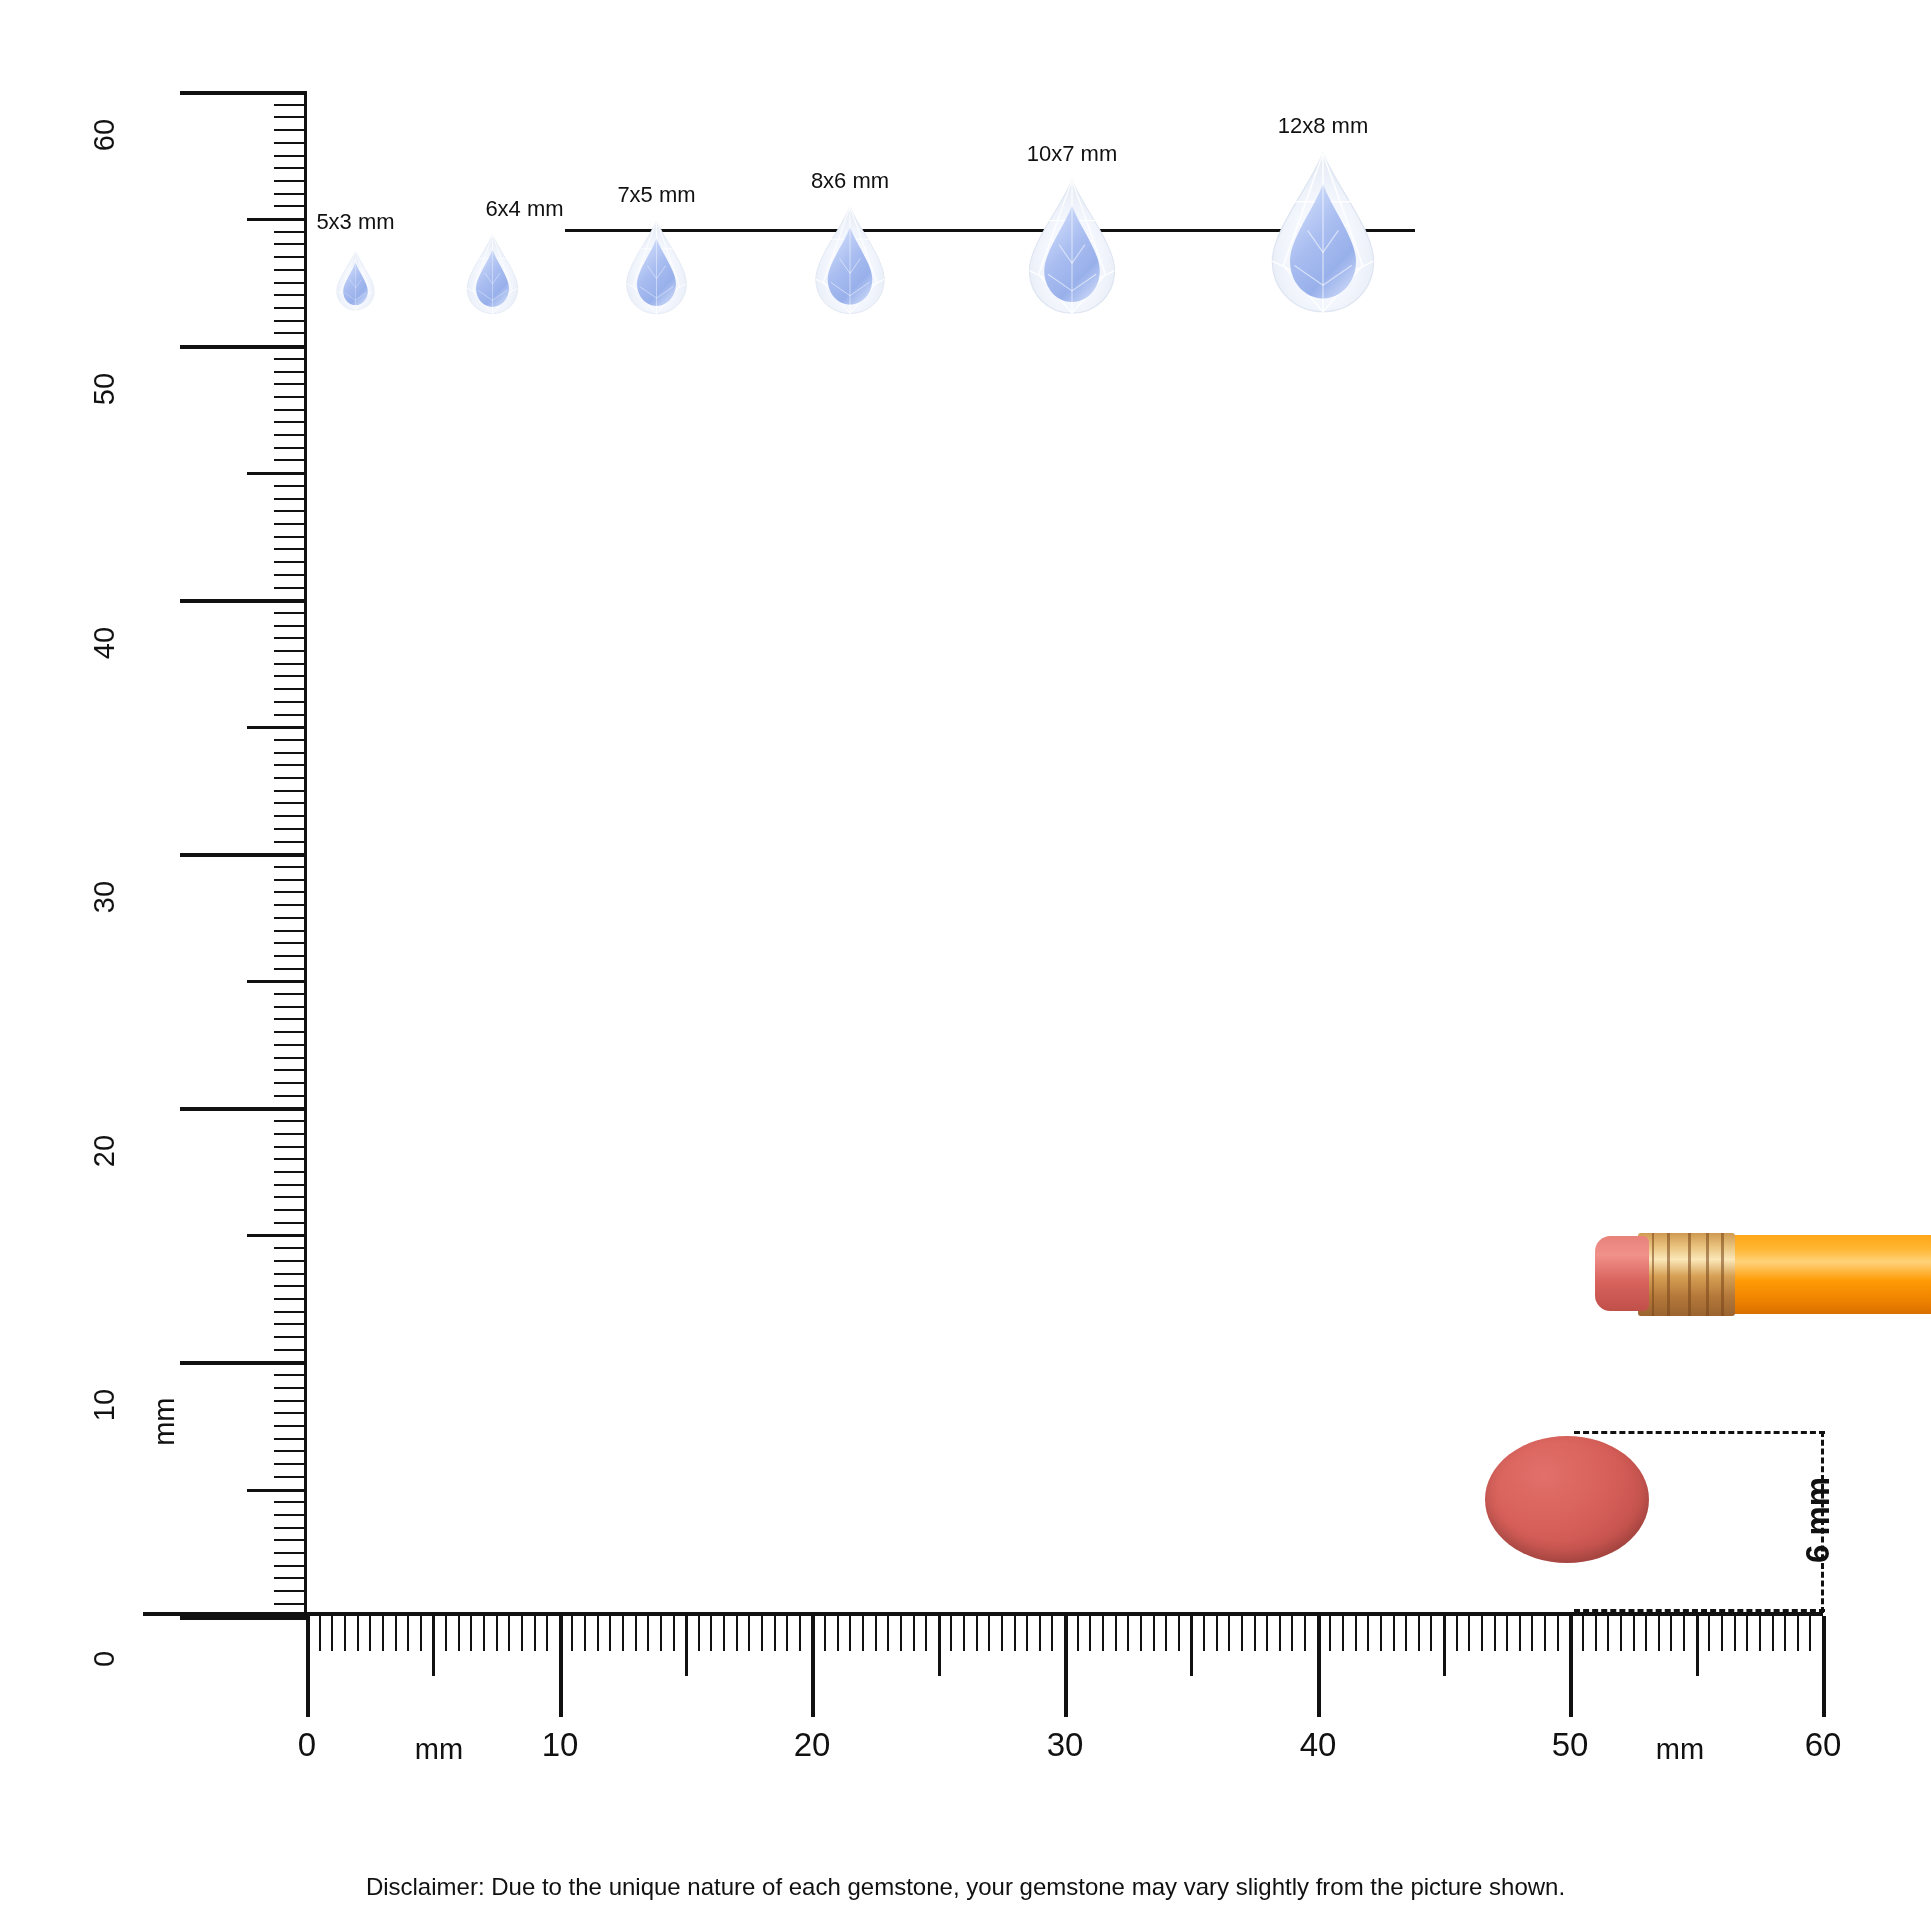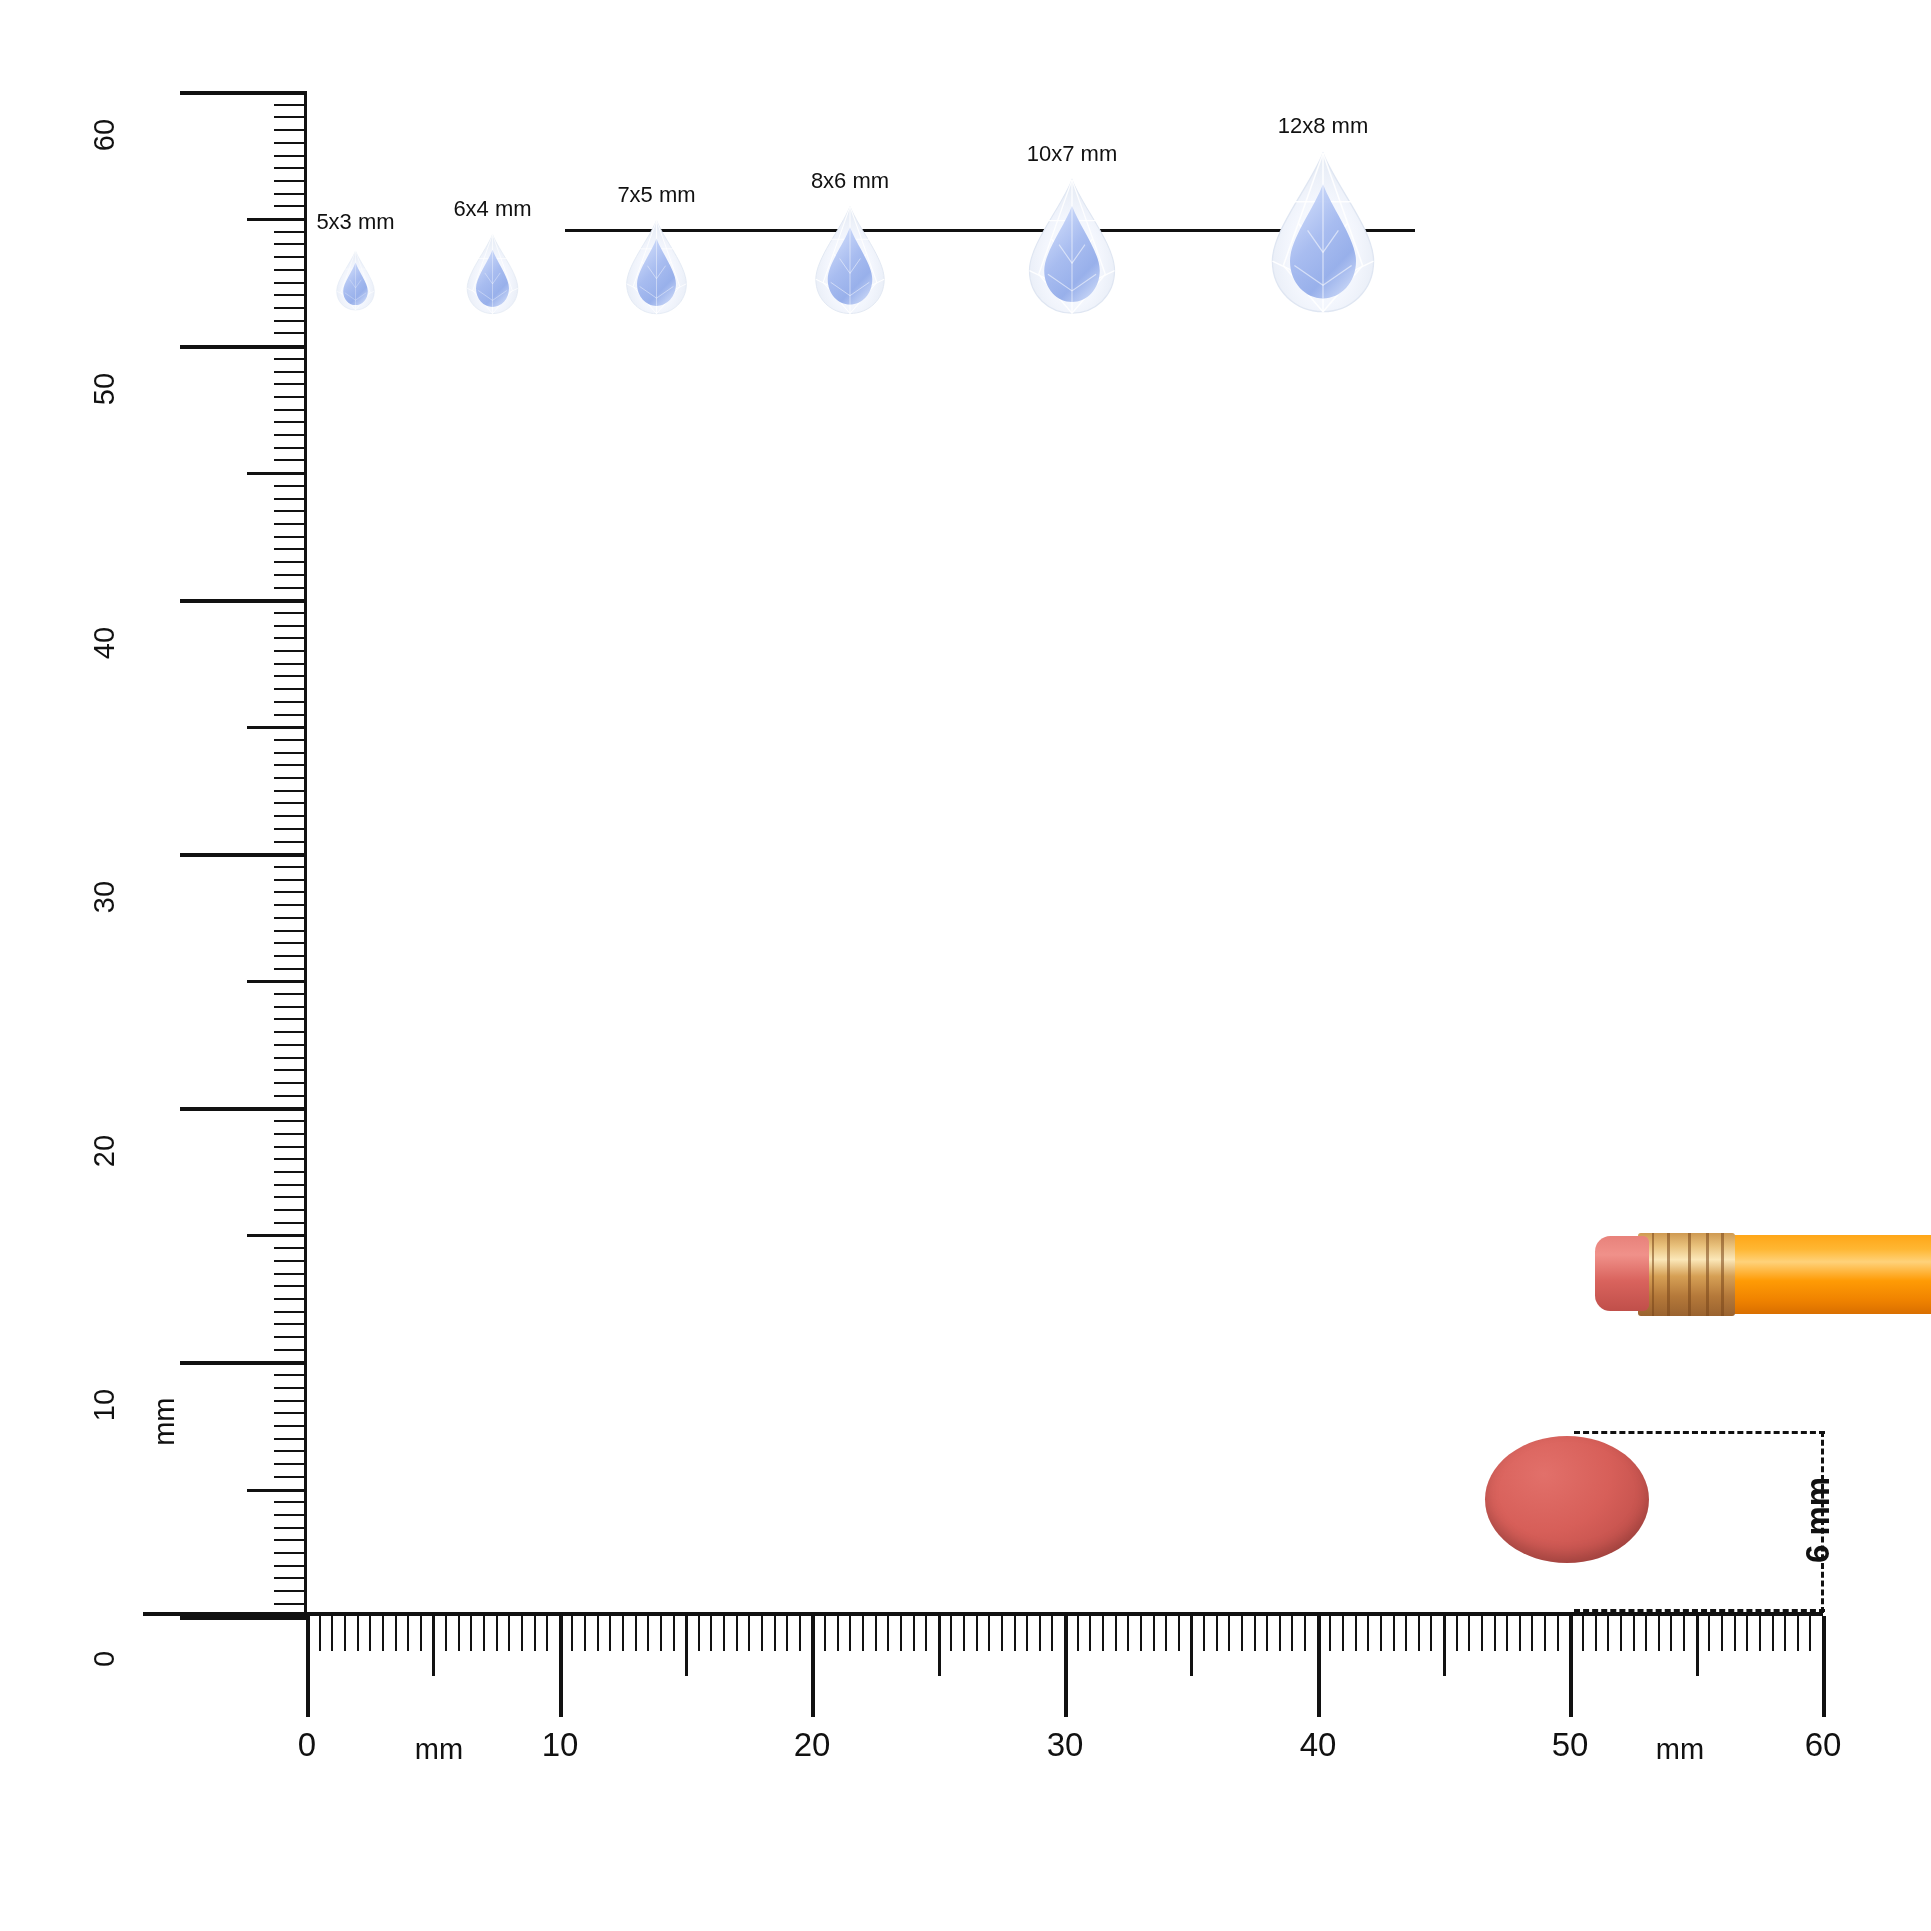--- a/index.html
+++ b/index.html
@@ -418,21 +418,21 @@
           <path d="M50 2 L14 104" fill="none" stroke="#ffffff" stroke-opacity="0.9" stroke-width="1.4"></path>
           <path d="M50 2 L86 104" fill="none" stroke="#ffffff" stroke-opacity="0.9" stroke-width="1.4"></path>
           <path d="M4 100 L50 122 L96 100" fill="none" stroke="#ffffff" stroke-opacity="0.9" stroke-width="1.4"></path>
           <path d="M20 46 L80 46" fill="none" stroke="#ffffff" stroke-opacity="0.9" stroke-width="1.4"></path>
           <path d="M14 104 L50 146 L86 104" fill="none" stroke="#ffffff" stroke-opacity="0.9" stroke-width="1.4"></path>
           <path d="M28 66 L50 92 L72 66" fill="none" stroke="#ffffff" stroke-opacity="0.9" stroke-width="1.4"></path>
           <path d="M50 30 C58 52 80 80 80 100 C80 120 66 134 50 134 C34 134 20 120 20 100 C20 80 42 52 50 30 Z" fill="url(#corecol1)" opacity="0.88"></path>
           <path d="M50 30 L50 134" fill="none" stroke="#ffffff" stroke-opacity="0.55" stroke-width="1.2"></path>
           <path d="M24 104 L50 122 L76 104" fill="none" stroke="#ffffff" stroke-opacity="0.55" stroke-width="1.2"></path>
           <path d="M36 72 L50 92 L64 72" fill="none" stroke="#ffffff" stroke-opacity="0.55" stroke-width="1.2"></path>
-        </svg><div class="gem-label" style="top: -37px;">6x4 mm</div></div>
+        </svg><div class="gem-label" style="top: -37px; margin-left: 32px;">6x4 mm</div></div>
       <div class="gem-wrap" style="left: 622px; width: 69px; height: 96px;"><svg width="69" height="96" viewBox="0 0 100 148">
           <defs>
             <radialGradient id="gemgrad2" cx="50%" cy="62%" r="62%">
               <stop offset="0%" stop-color="#ffffff" stop-opacity="1"></stop>
               <stop offset="55%" stop-color="#f3f6fd" stop-opacity="1"></stop>
               <stop offset="100%" stop-color="#e4eaf4" stop-opacity="1"></stop>
             </radialGradient>
             <linearGradient id="corecol2" x1="20%" y1="0%" x2="80%" y2="100%">
               <stop offset="0%" stop-color="#cfdcfb"></stop>
               <stop offset="45%" stop-color="#9db4ee"></stop>
@@ -685,15 +685,16 @@
         <div class="h-label" style="left: 669px;">20</div>
         <div class="h-label" style="left: 922px;">30</div>
         <div class="h-label" style="left: 1175px;">40</div>
         <div class="h-label" style="left: 1427px;">50</div>
         <div class="h-label" style="left: 1680px;">60</div>
       </div>
   </div>
   <div class="h-mm-label" style="position:absolute; left:439px; top:1733px;">mm</div>
   <div class="h-mm-label" style="position:absolute; left:1680px; top:1733px;">mm</div>
 
+  <div id="disclaimer">Disclaimer: Due to the unique nature of each gemstone, your gemstone may vary slightly from the picture shown.</div>
 
 </div>
 
 
 </body></html>

